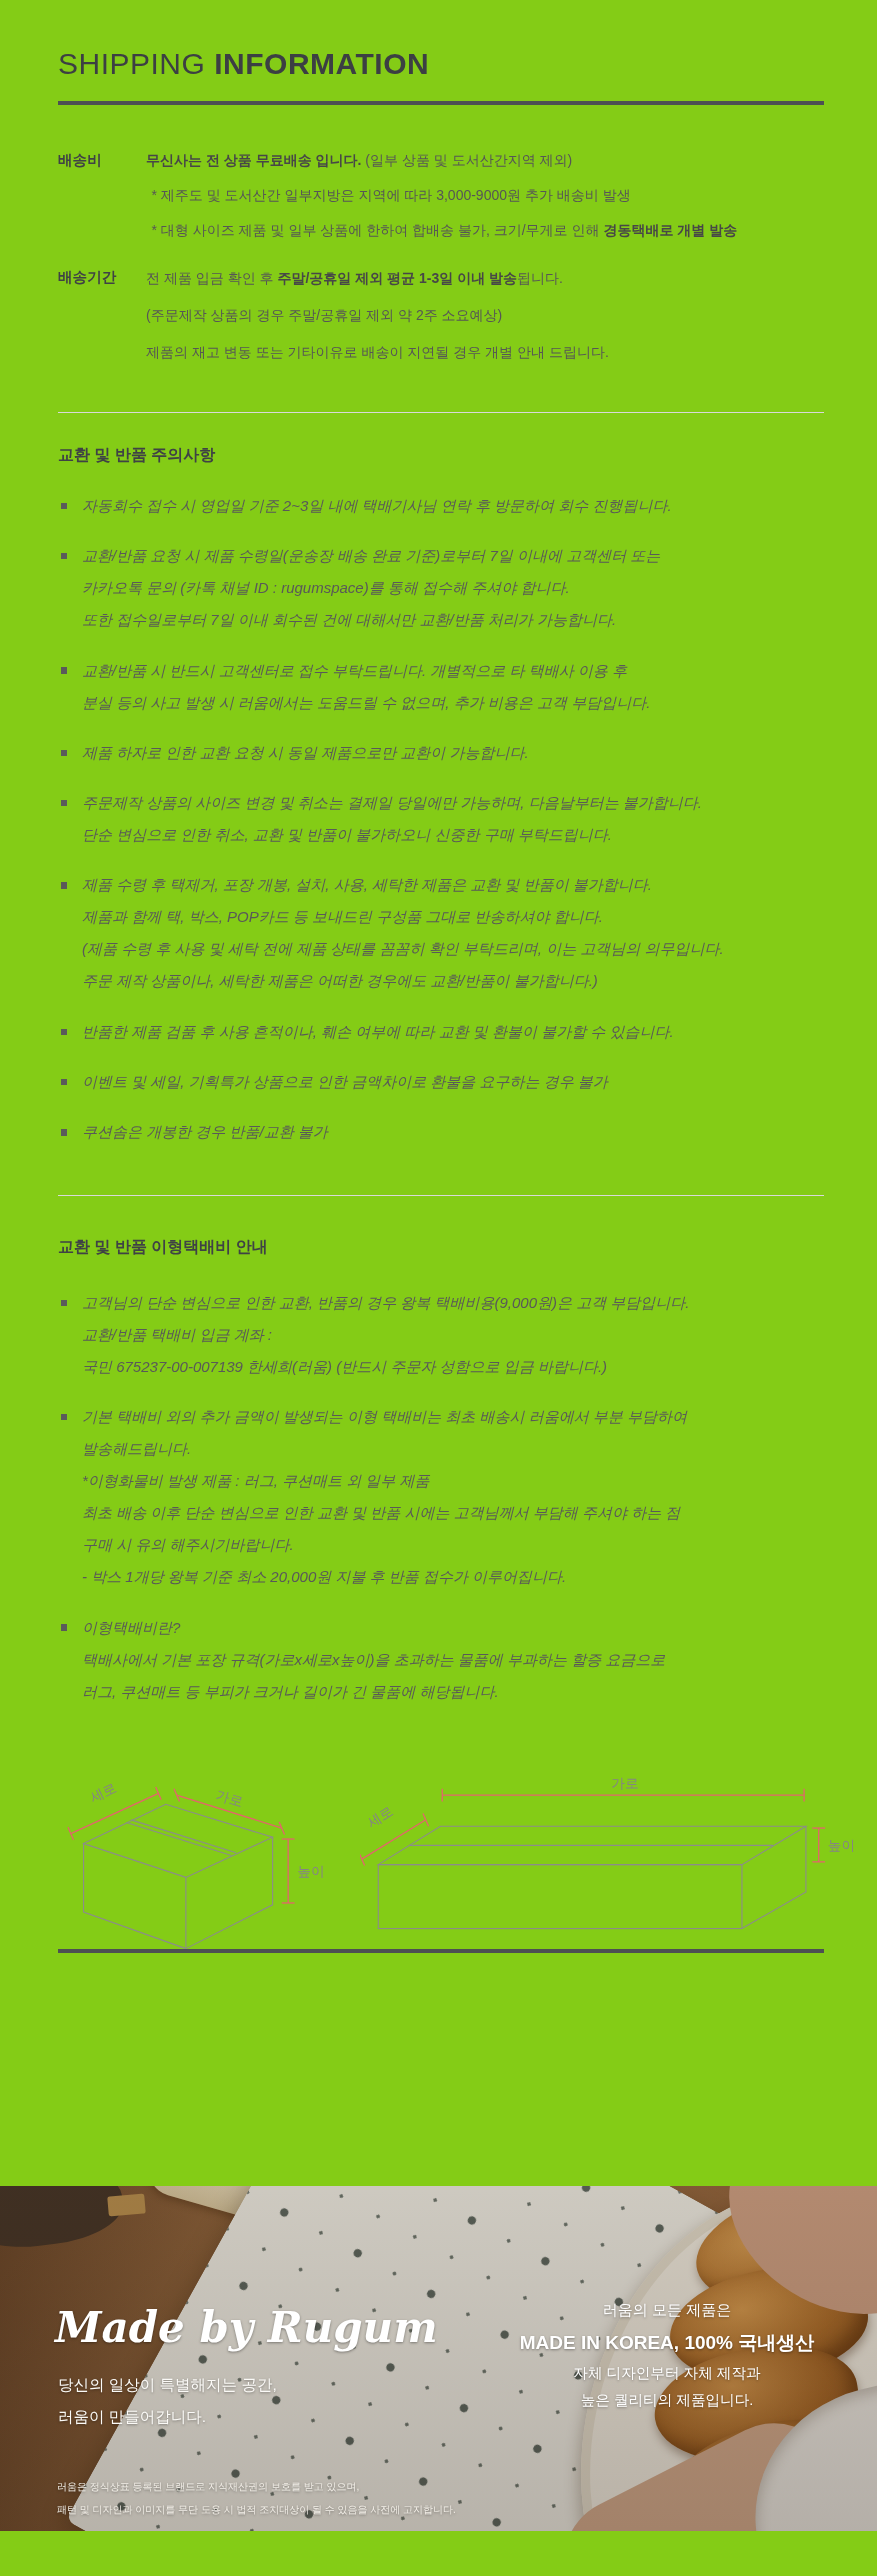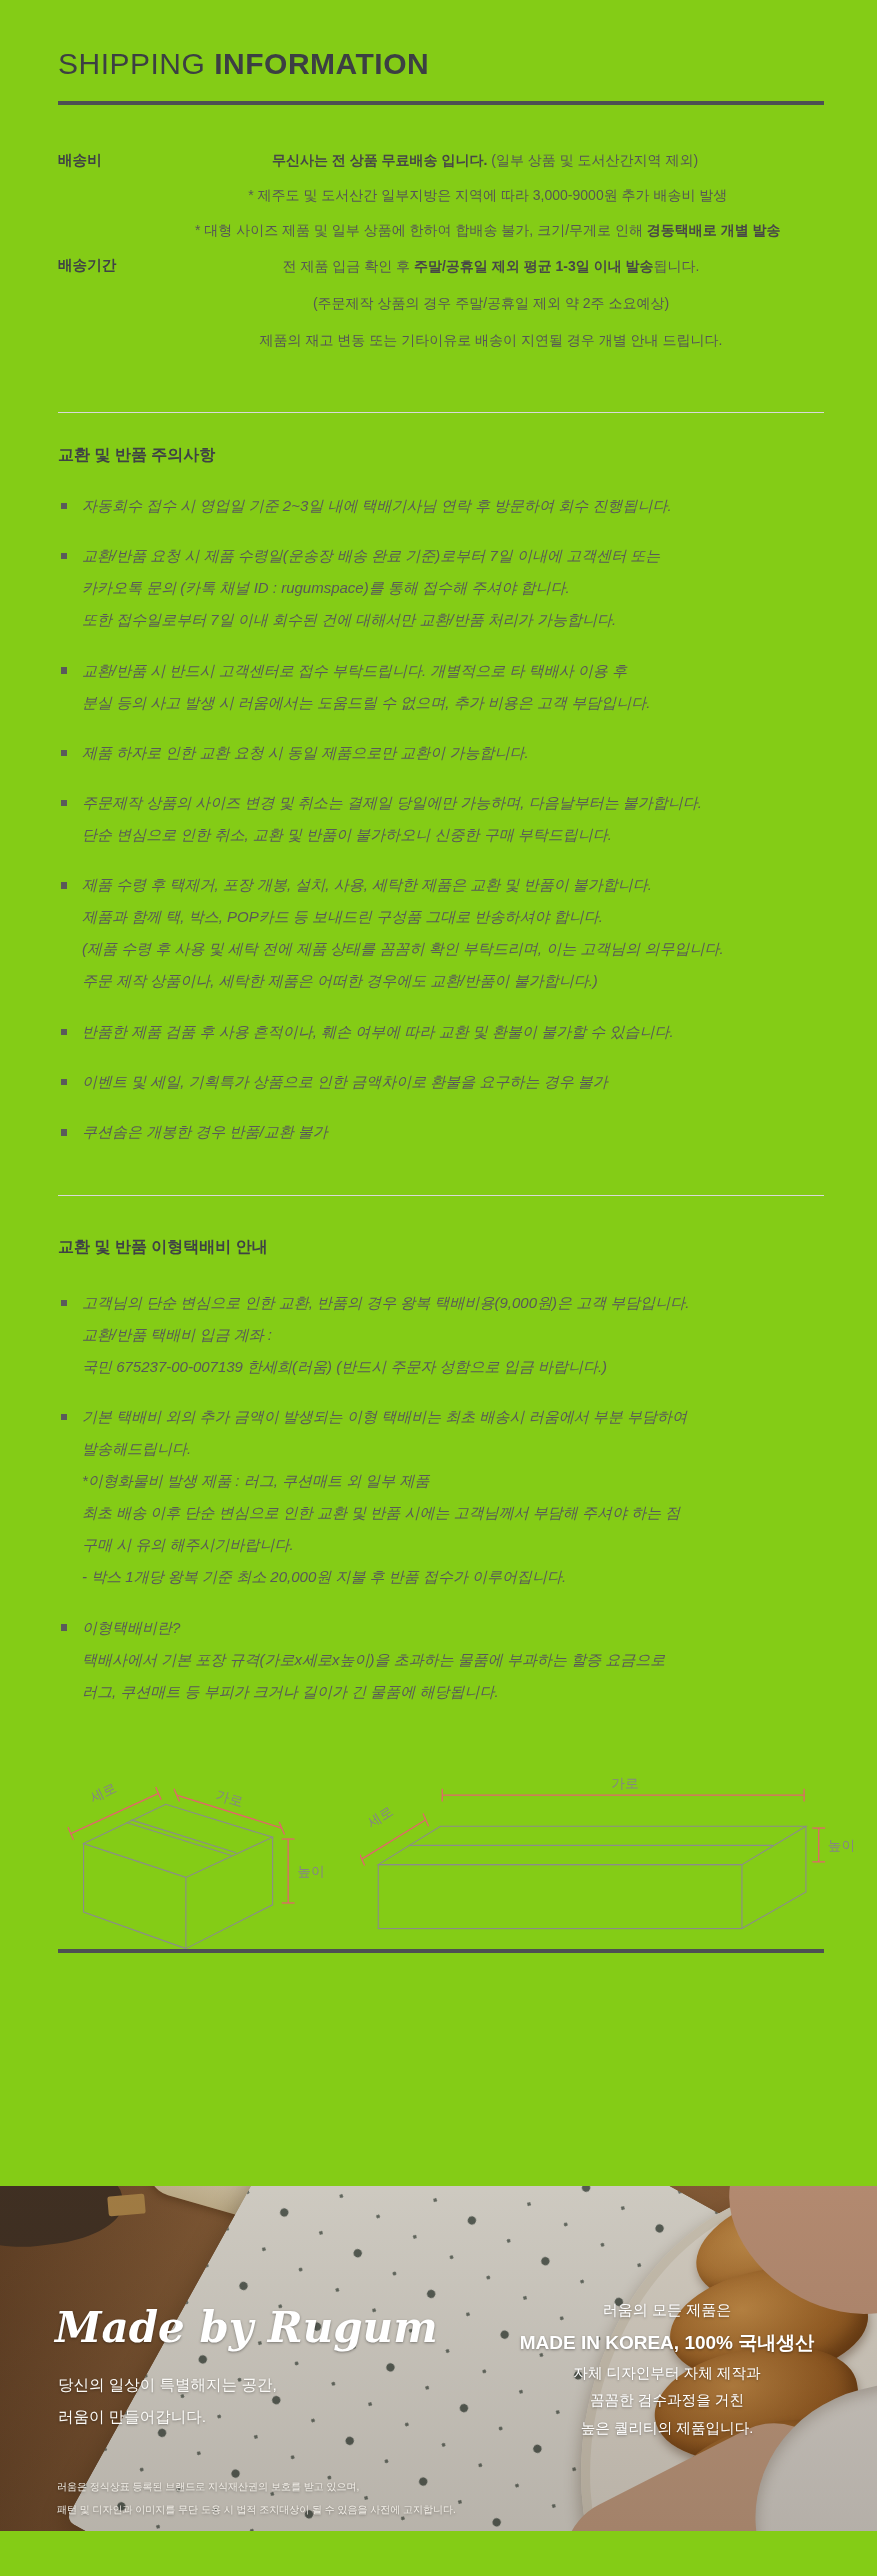--- a/index.html
+++ b/index.html
@@ -11,21 +11,21 @@
   #page-title{top:27.4px;font-size:30px;letter-spacing:0.5px;color:#3c3f43;white-space:nowrap;}
   #page-title .lt{font-weight:500;}
   #page-title .bd{font-weight:800;}
 
   .rule-thick{height:3.7px;background:var(--rule-dark,#4d5053);}
   .rule-thin{height:0.9px;background:#d9d9d9;}
 
   
   .info-row{display:flex;color:#565656;}
   .row-label{width:88px;flex:0 0 88px;font-weight:700;font-size:14.6px;color:#3f4245;line-height:35px;white-space:nowrap;}
-  .row-body{flex:1;text-align:center;}
+  .row-body{flex:1;}
   .row-body .line{font-size:14px;line-height:35px;white-space:nowrap;}
   #row-period .row-body .line{line-height:37px;}
   .row-body .line.ind{padding-left:5.5px;}
   .row-body .b{font-weight:700;color:#474747;}
 
   .sec-title{font-size:16px;font-weight:700;color:#3f4245;white-space:nowrap;}
 
   .blist .item{position:relative;padding-left:24px;margin-bottom:18.3px;color:#595959;}
   .blist .item::before{content:"";position:absolute;left:2.7px;top:12.8px;width:6.4px;height:6.4px;background:#5a5a5a;}
   .blist .line{font-size:15px;line-height:32px;white-space:nowrap;font-style:italic;}
@@ -83,21 +83,21 @@
 
   <div id="row-fee" class="abs info-row" style="top:143px;">
       <div class="row-label">배송비</div>
       <div class="row-body">
         <div class="line"><span class="b">무신사는 전 상품 무료배송 입니다.</span><span> (일부 상품 및 도서산간지역 제외)</span></div>
         <div class="line ind"><span>* 제주도 및 도서산간 일부지방은 지역에 따라 3,000-9000원 추가 배송비 발생</span></div>
         <div class="line ind"><span>* 대형 사이즈 제품 및 일부 상품에 한하여 합배송 불가, 크기/무게로 인해 </span><span class="b">경동택배로 개별 발송</span></div>
       </div>
     </div>
 
-  <div id="row-period" class="abs info-row" style="top:248px;gap:12px;">
+  <div id="row-period" class="abs info-row" style="top:260px;">
       <div class="row-label">배송기간</div>
       <div class="row-body">
         <div class="line"><span>전 제품 입금 확인 후 </span><span class="b">주말/공휴일 제외 평균 1-3일 이내 발송</span><span>됩니다.</span></div>
         <div class="line"><span>(주문제작 상품의 경우 주말/공휴일 제외 약 2주 소요예상)</span></div>
         <div class="line"><span>제품의 재고 변동 또는 기타이유로 배송이 지연될 경우 개별 안내 드립니다.</span></div>
       </div>
     </div>
 
   <div class="abs rule-thin" style="top:412px;"></div>
 
@@ -241,21 +241,20 @@
 
     <div id="brand-script" class="ph-text">Made by Rugum</div>
     <div id="tagline" class="ph-text">
       <div>당신의 일상이 특별해지는 공간,</div>
       <div>러움이 만들어갑니다.</div>
     </div>
     <div id="right-col" class="ph-text">
       <div class="r-sm">러움의 모든 제품은</div>
       <div class="r-big">MADE IN KOREA, 100% 국내생산</div>
       <div class="r-xs">자체 디자인부터 자체 제작과</div>
-      <div class="r-xs">꼼꼼한 검수과정을 거친</div>
       <div class="r-xs">높은 퀄리티의 제품입니다.</div>
     </div>
     <div id="legal" class="ph-text">
       <div>러움은 정식상표 등록된 브랜드로 지식재산권의 보호를 받고 있으며,</div>
       <div>패턴 및 디자인과 이미지를 무단 도용 시 법적 조치대상이 될 수 있음을 사전에 고지합니다.</div>
     </div>
   </div>
 
 </div>
 

